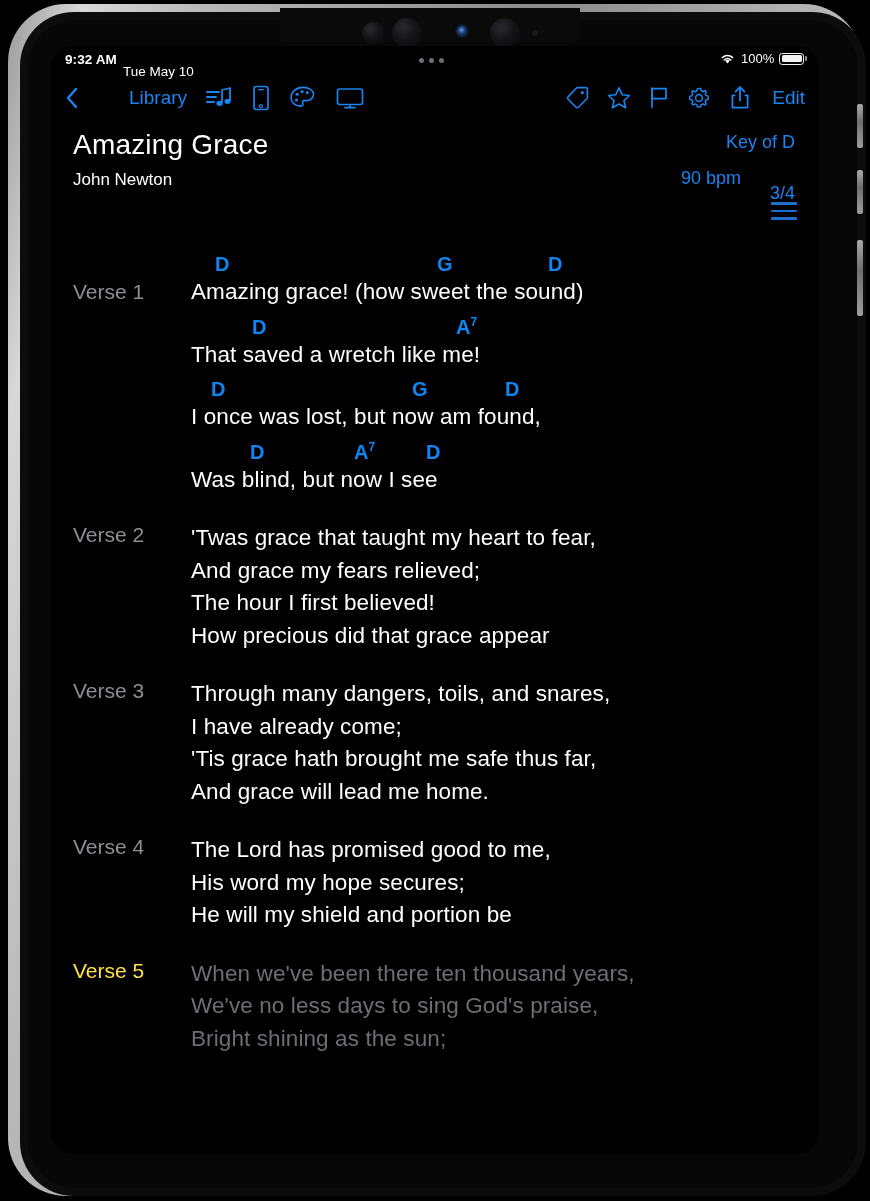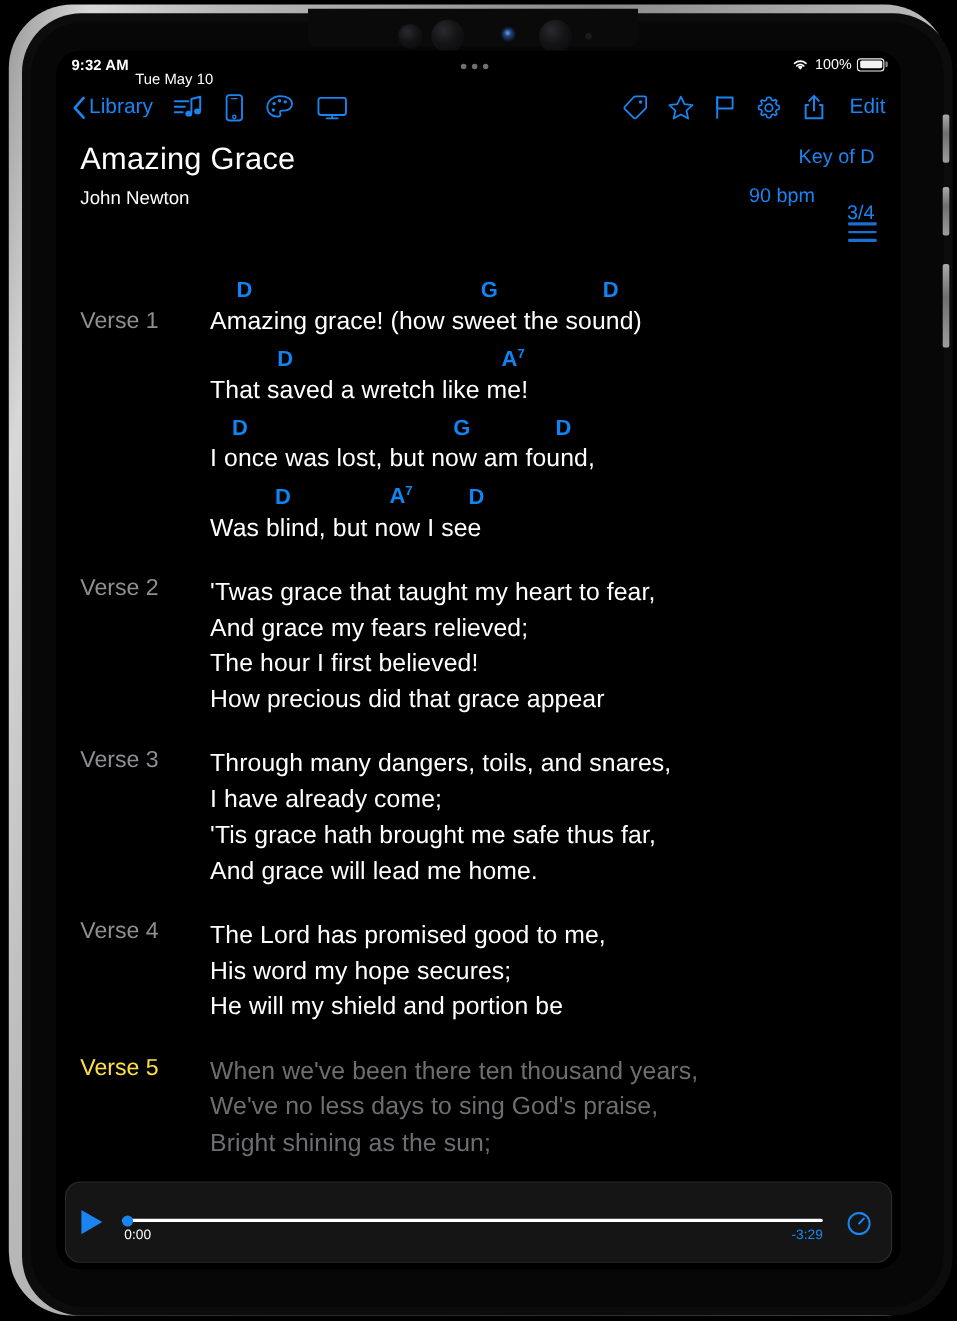--- a/index.html
+++ b/index.html
@@ -103,21 +103,21 @@
   }
 
   
   #toolbar {
     position: absolute; left: 0; top: 28px; width: 100%; height: 48px;
     display: flex; align-items: center; padding: 0 14px;
   }
   .tb-left { display: flex; align-items: center; gap: 18px; }
   .tb-right { display: flex; align-items: center; gap: 16px; margin-left: auto; }
   #back-library { display: flex; align-items: center; gap: 3px; cursor: pointer; }
-  #back-library span.lbl { color: #1a84f0; font-size: 19px; }
+  #back-library span.lbl { color: #1a84f0; font-size: 19px; margin-left: 48px; }
   .tb-icon { display: flex; align-items: center; justify-content: center; cursor: pointer; }
   #edit-button { color: #1a84f0; font-size: 19px; cursor: pointer; padding-left: 4px;}
 
   
   #song-header { position: absolute; left: 0; top: 82px; width: 100%; padding: 0 22px; }
   #song-title { color: #fff; font-size: 28px; font-weight: 400; letter-spacing: .2px; line-height: 1.2; }
   #song-artist { color: #fff; font-size: 17px; font-weight: 400; margin-top: 8px; }
   #key-label { position: absolute; right: 24px; top: 4px; color: #1a84f0; font-size: 18px; }
   #tempo-label { position: absolute; right: 78px; top: 40px; color: #1a84f0; font-size: 18px; }
   #meter-label { position: absolute; right: 24px; top: 40px; color: #1a84f0; font-size: 18px; margin-top: 15px; }
@@ -372,30 +372,14 @@
       <div class="verse faded">
         <div class="verse-label">Verse 5</div>
         <div class="verse-lines">
           <div class="lyricline faded">When we've been there ten thousand years,</div>
           <div class="lyricline faded">We've no less days to sing God's praise,</div>
           <div class="lyricline faded">Bright shining as the sun;</div>
         </div>
       </div>
     </div>
 
-  <div id="player-bar">
-    <div id="play-button"></div>
-    <div id="scrubber">
-      <div id="scrub-track"></div>
-      <div id="scrub-handle" style="left: calc(0% + 0px);"></div>
-      <div id="time-elapsed">0:00</div>
-      <div id="time-remaining">-3:29</div>
-    </div>
-    <div id="timer-button">
-      <svg width="30" height="30" viewBox="0 0 30 30">
-        <circle cx="15" cy="16.3" r="9.6" stroke="#1a84f0" stroke-width="1.8" fill="none"></circle>
-        <path d="M15 16.3l4.4-4.6" stroke="#1a84f0" stroke-width="1.8" stroke-linecap="round"></path>
-        <path d="M15 6.7c2.6 0 4.4 1 5.6 2.2" stroke="#1a84f0" stroke-width="1.8" fill="none" stroke-linecap="round"></path>
-      </svg>
-    </div>
-  </div>
 
 </div>
 
 </body></html>

